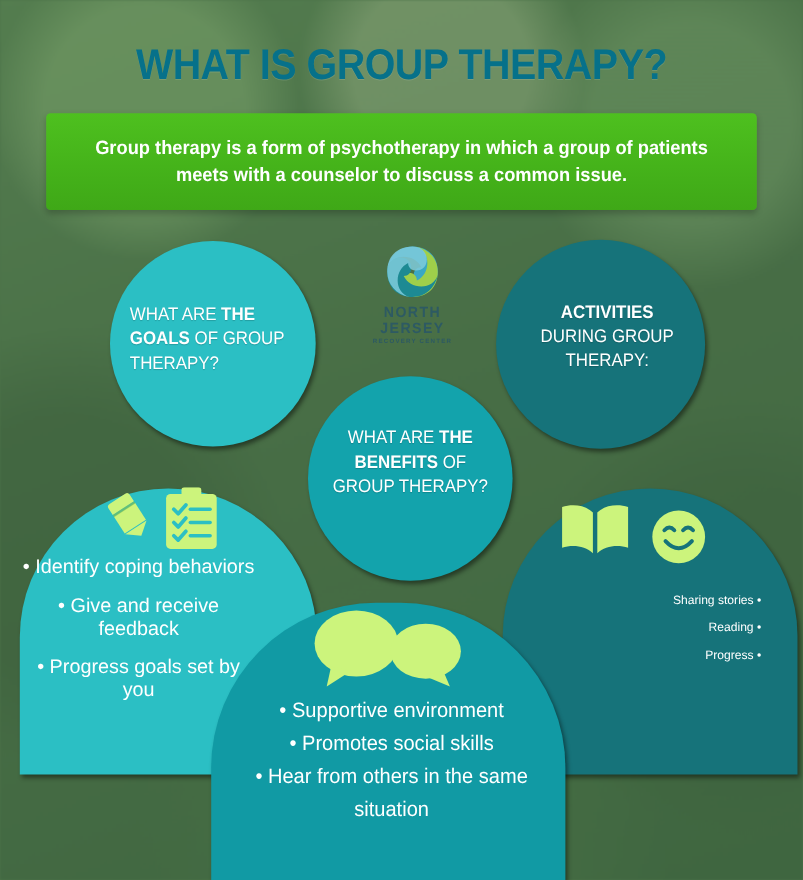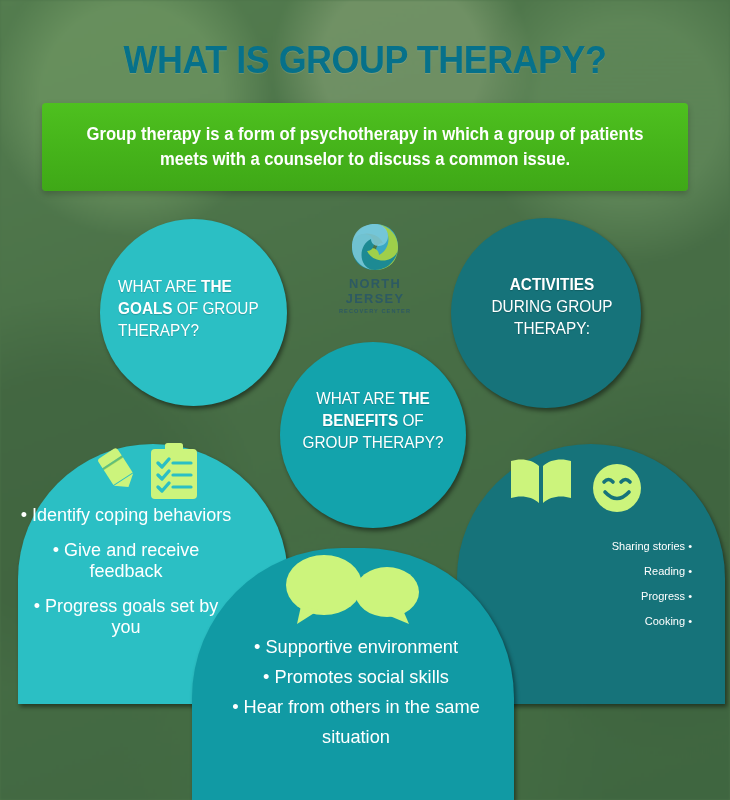--- a/index.html
+++ b/index.html
@@ -307,21 +307,20 @@
         <path d="M29 19 q4.5 -5 9 0"></path>
         <path d="M13 29 q12 13 24 0"></path>
       </g>
     </svg>
   </div>
 
   <div class="shape-text" id="list-right">
     <div>Sharing stories •</div>
     <div>Reading •</div>
     <div>Progress •</div>
-    <div>Cooking •</div>
   </div>
 
   <div class="head" id="head-center"></div>
 
   <div class="shape-text head-label" id="text-benefits">
     <span>WHAT ARE </span><b>THE</b><br><b>BENEFITS</b><span> OF GROUP THERAPY?</span>
   </div>
 
   <div class="body" id="body-center"></div>
 

